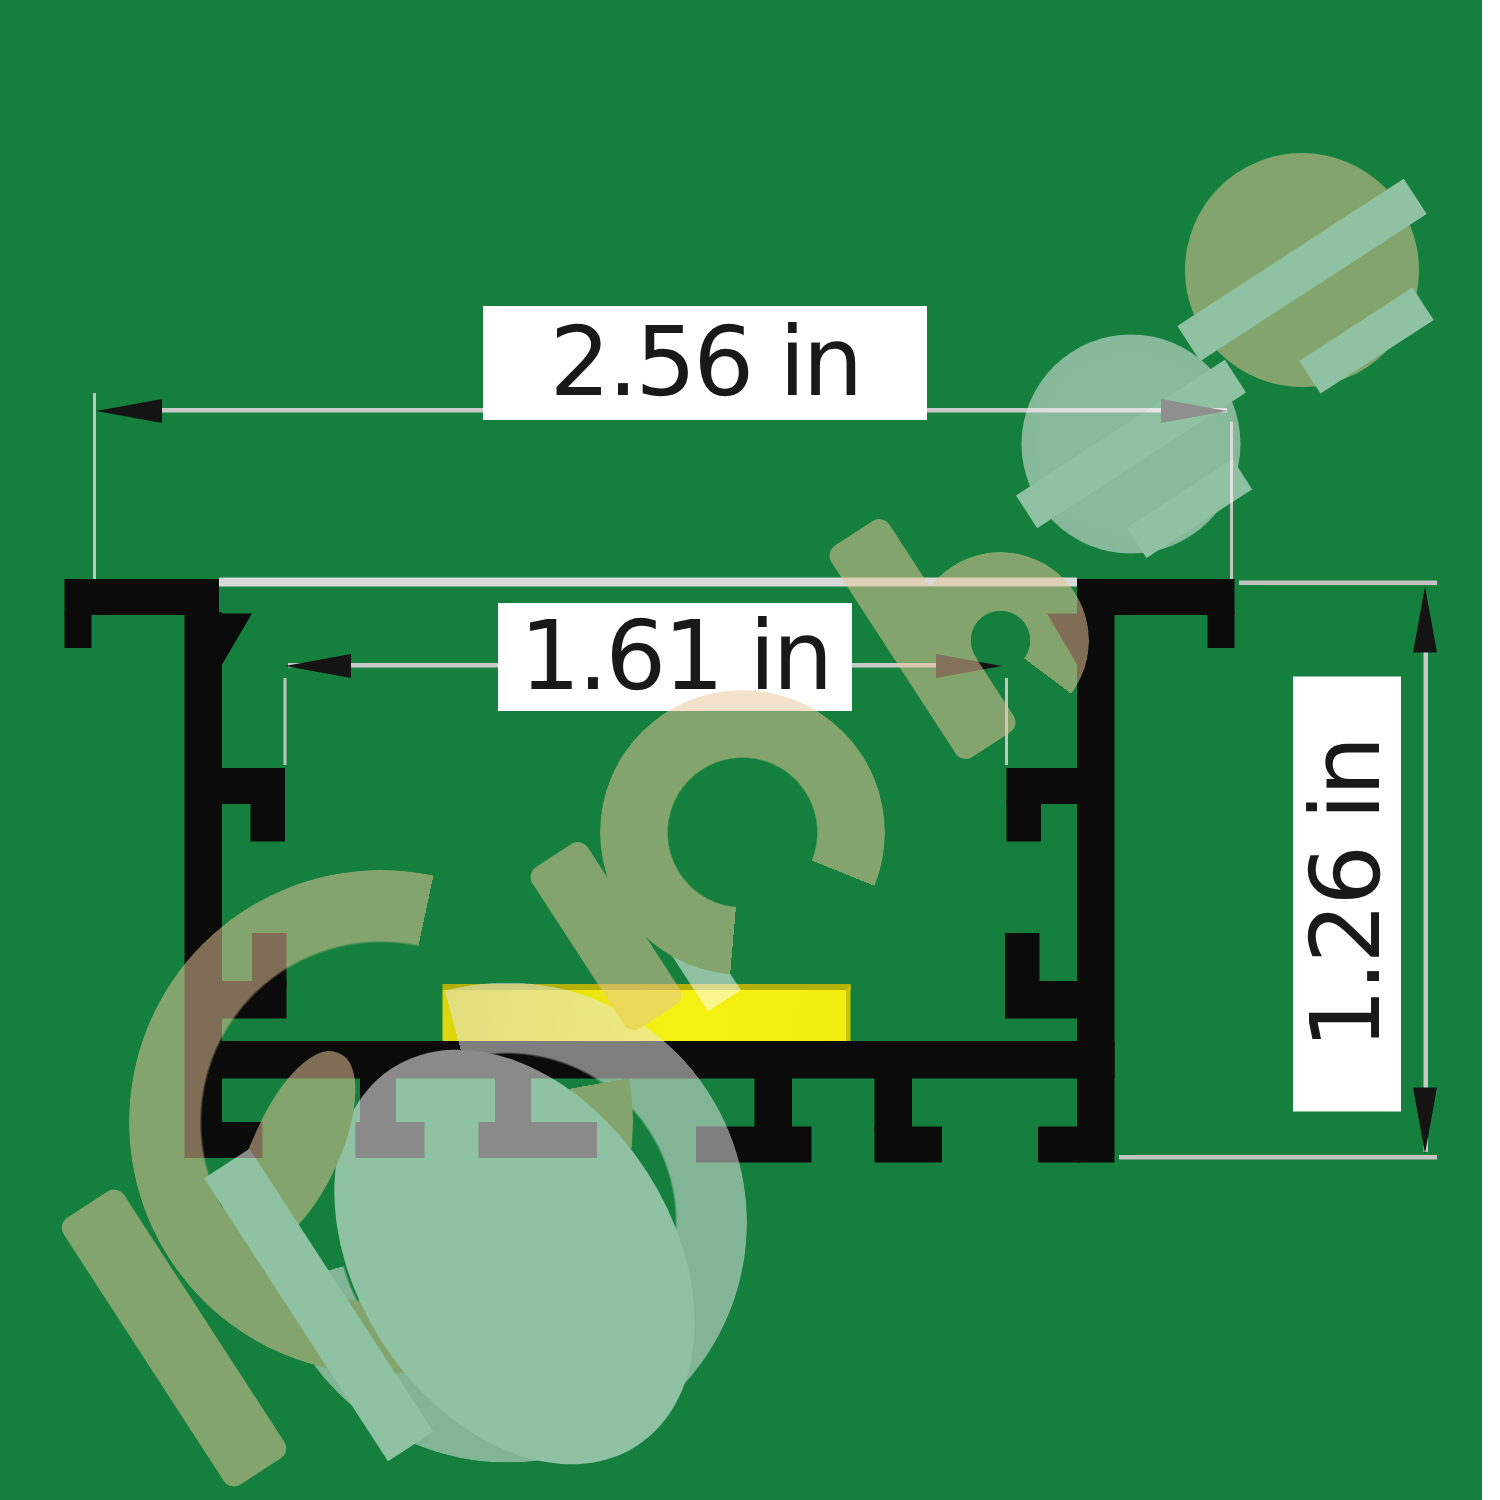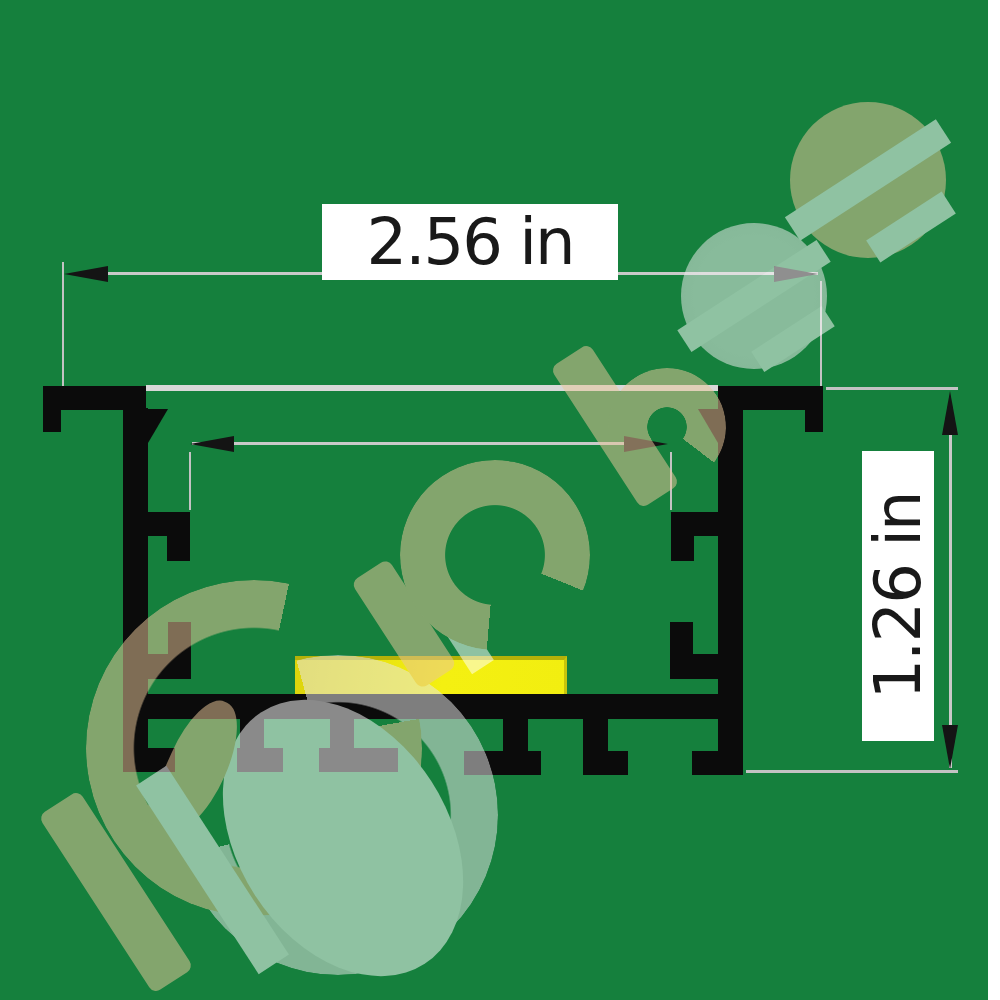--- a/index.html
+++ b/index.html
@@ -74,20 +74,21 @@
   <div class="blk" style="left:464px;top:751px;width:77px;height:24px;"></div>
   <div class="blk" style="left:583px;top:717px;width:25px;height:37px;"></div>
   <div class="blk" style="left:583px;top:751px;width:45px;height:24px;"></div>
   <div class="blk" style="left:692px;top:751px;width:28px;height:24px;"></div>
 
   <div class="extline" style="left:189px;top:452px;width:2px;height:58px;"></div>
   <div class="extline" style="left:670px;top:452px;width:2px;height:58px;"></div>
   <div class="grayline" style="left:192px;top:442px;width:464px;height:3px;"></div>
   <div class="arrL" style="left:190px;top:436px;"></div>
   <div class="arrR" style="left:624px;top:436px;"></div>
+  <div class="dimlabel" style="left:332px;top:402px;width:236px;height:72px;">1.61 in</div>
 
   <div class="extline" style="left:826px;top:387px;width:132px;height:3px;"></div>
   <div class="extline" style="left:746px;top:770px;width:212px;height:3px;"></div>
   <div class="grayline" style="left:949px;top:402px;width:3px;height:366px;"></div>
   <div class="arrU" style="left:942px;top:391px;"></div>
   <div class="arrD" style="left:942px;top:725px;"></div>
   <div class="dimlabel" style="left:753px;top:560px;width:290px;height:72px;transform:rotate(-90deg);transform-origin:50% 50%;">1.26 in</div>
 
   <div id="watermark">
 

